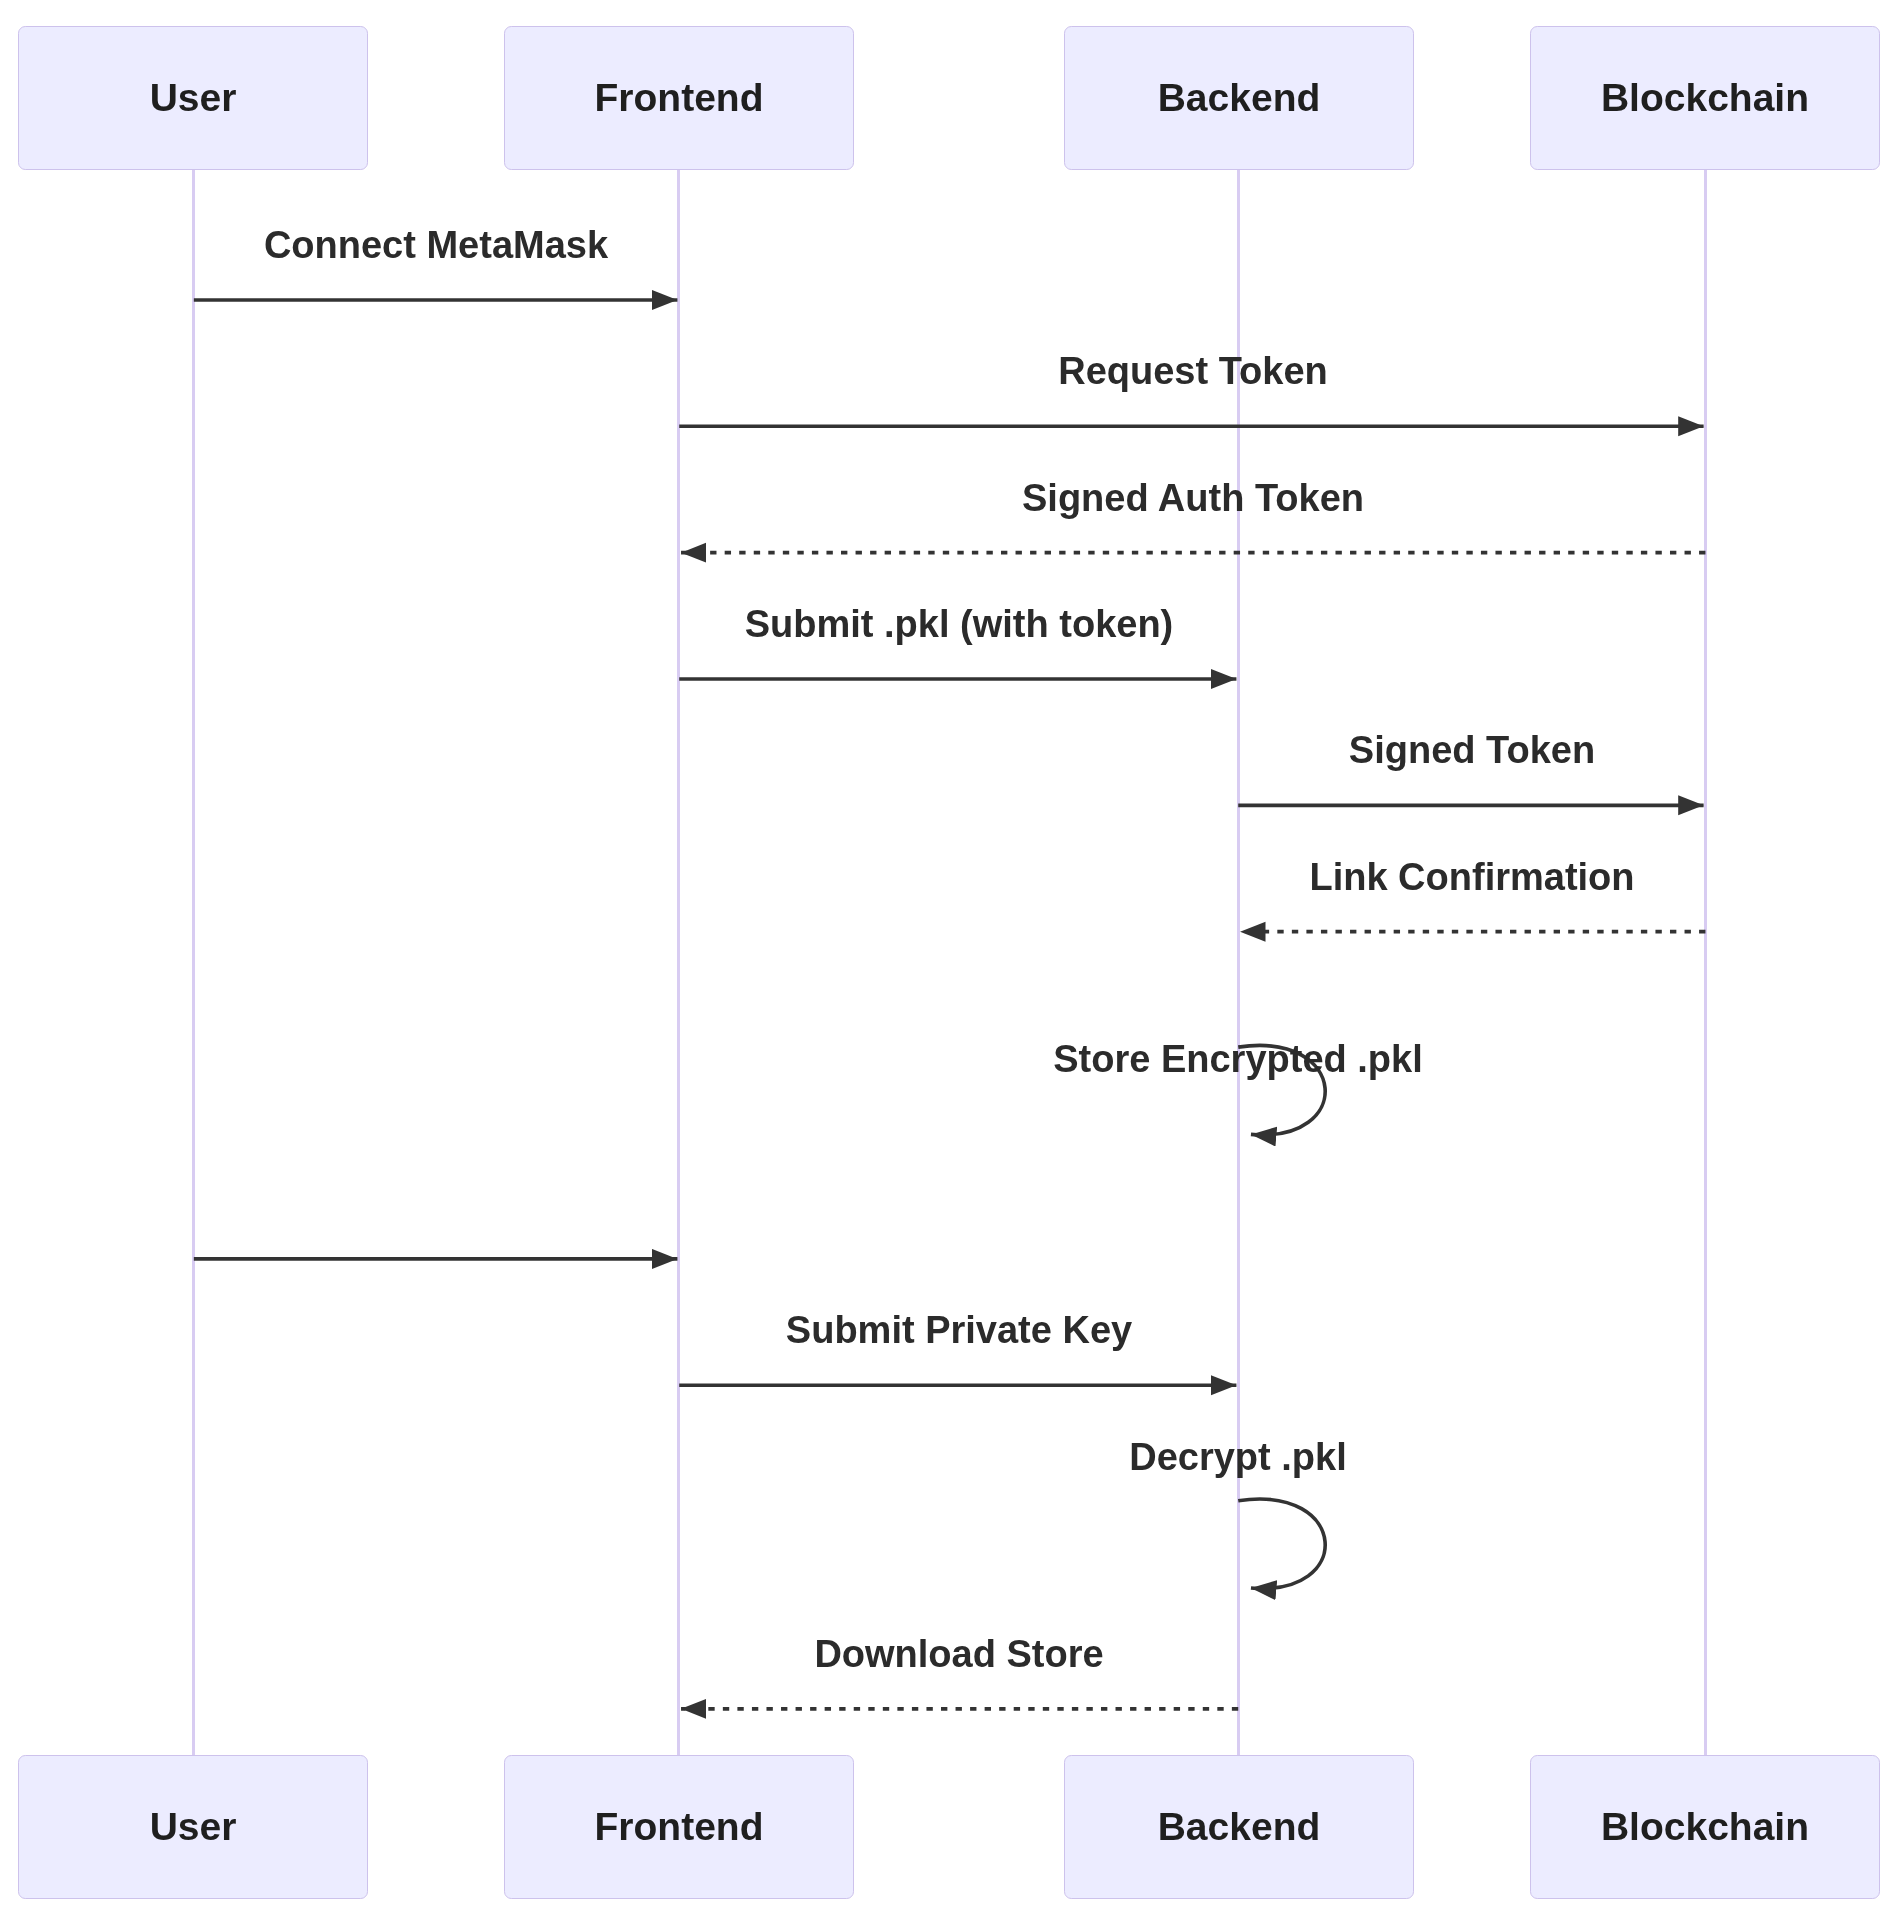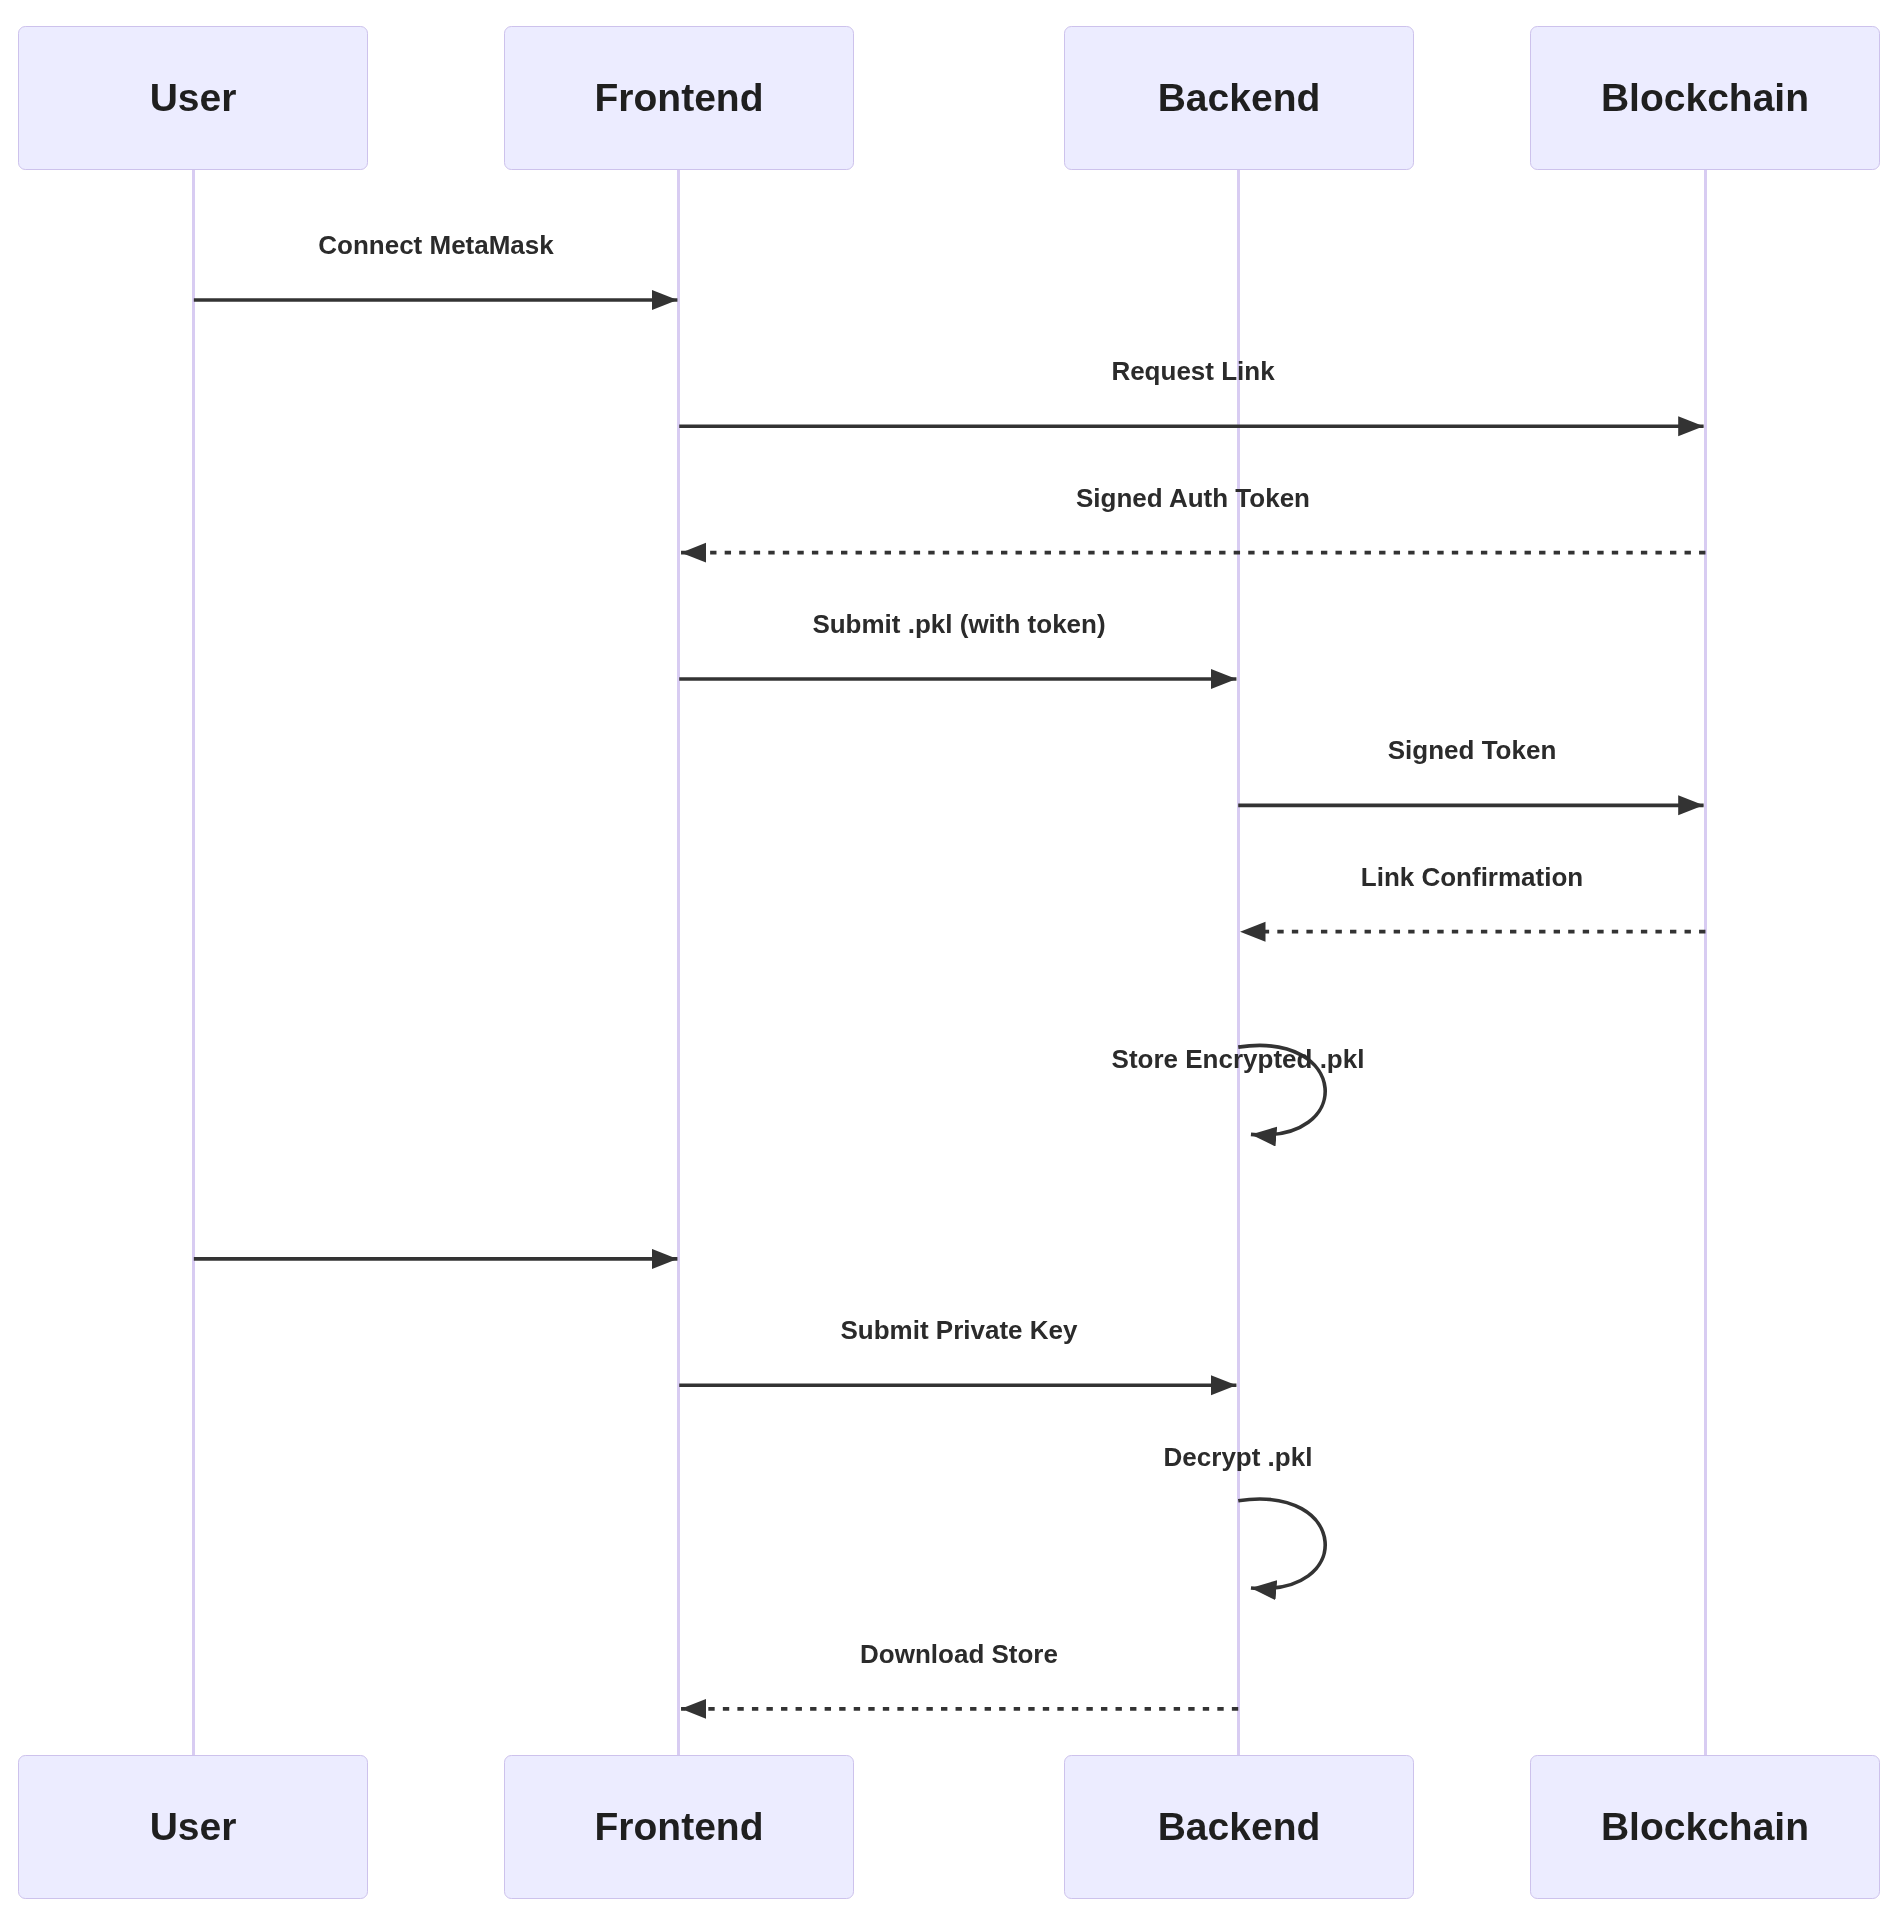--- a/index.html
+++ b/index.html
@@ -37,21 +37,21 @@
   }
   #msg-layer {
     position: absolute;
     left: 0; top: 0;
     z-index: 2;
   }
   .msg-label {
     position: absolute;
     transform: translateX(-50%);
     white-space: nowrap;
-    font-size: 26px;
+    font-size: 38px;
     line-height: 47px;
     color: #2b2b2b;
     z-index: 2;
   }
 </style>
 </head>
 <body>
 
 <div id="canvas">
 
@@ -100,21 +100,21 @@
     <line x1="1362" y1="886" x2="1874" y2="886" stroke="#333333" stroke-width="4" marker-end="url(#arrow)"></line>
     <line x1="1876" y1="1025" x2="1364" y2="1025" stroke="#333333" stroke-width="4" stroke-dasharray="7 9" marker-end="url(#arrow)"></line>
     <path d="M 1362 1152 C 1484 1134, 1490 1258, 1376 1248" fill="none" stroke="#333333" stroke-width="4" marker-end="url(#arrow)"></path>
     <line x1="213" y1="1385" x2="745" y2="1385" stroke="#333333" stroke-width="4" marker-end="url(#arrow)"></line>
     <line x1="747" y1="1524" x2="1360" y2="1524" stroke="#333333" stroke-width="4" marker-end="url(#arrow)"></line>
     <path d="M 1362 1651 C 1484 1633, 1490 1757, 1376 1747" fill="none" stroke="#333333" stroke-width="4" marker-end="url(#arrow)"></path>
     <line x1="1362" y1="1880" x2="749" y2="1880" stroke="#333333" stroke-width="4" stroke-dasharray="7 9" marker-end="url(#arrow)"></line>
   </svg>
 
   <div class="msg-label" style="left:436px;  top:222px">Connect MetaMask</div>
-  <div class="msg-label" style="left:1193px; top:348px">Request Link</div>
+  <div class="msg-label" style="left:1193px; top:348px">Request Token</div>
   <div class="msg-label" style="left:959px; top:601px">Submit .pkl (with token)</div>
   <div class="msg-label" style="left:1193px; top:475px">Signed Auth Token</div>
   <div class="msg-label" style="left:1472px; top:727px">Signed Token</div>
   <div class="msg-label" style="left:1472px; top:854px">Link Confirmation</div>
   <div class="msg-label" style="left:1238px; top:1036px">Store Encrypted .pkl</div>
   <div class="msg-label" style="left:959px; top:1307px">Submit Private Key</div>
   <div class="msg-label" style="left:1238px; top:1434px">Decrypt .pkl</div>
   <div class="msg-label" style="left:959px; top:1631px">Download Store</div>
 
 </div>

